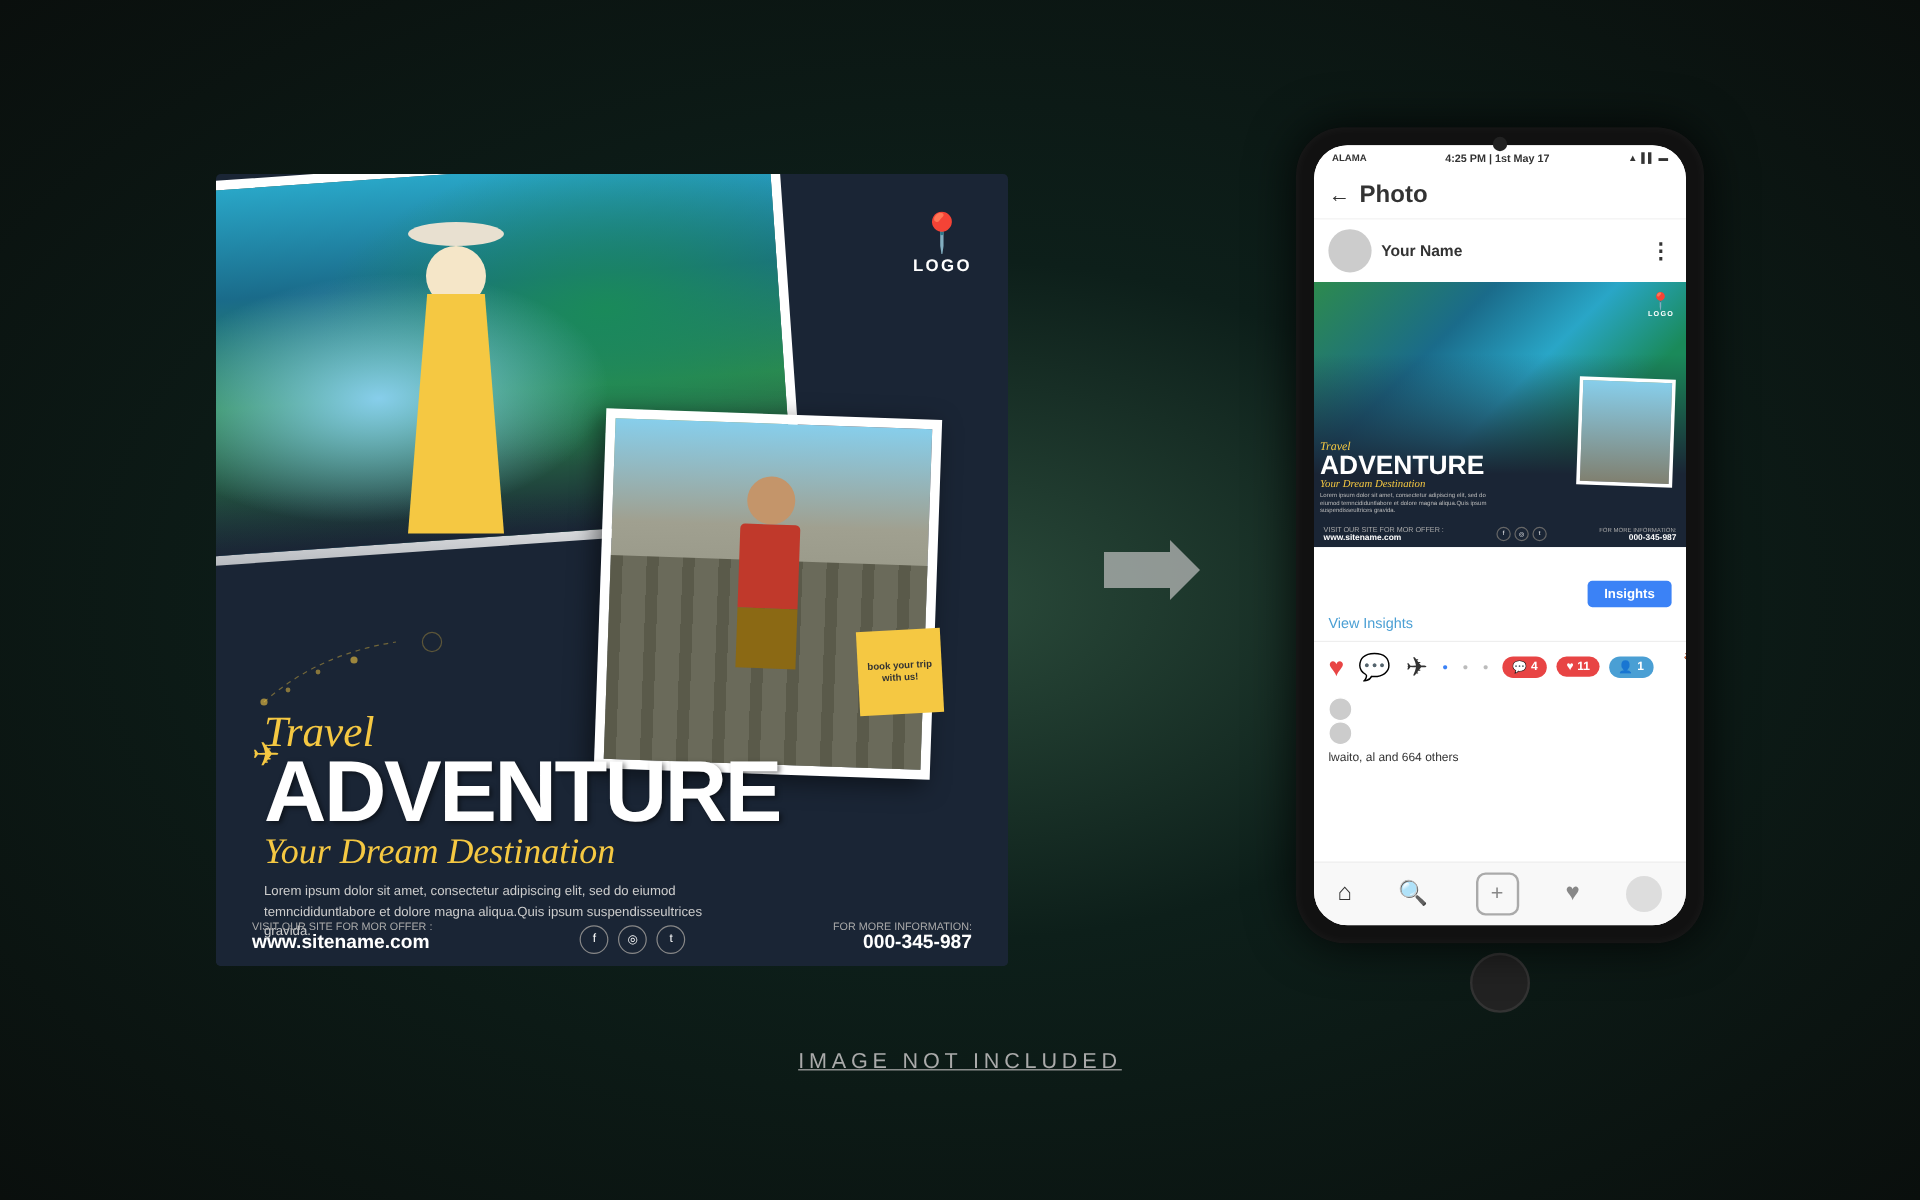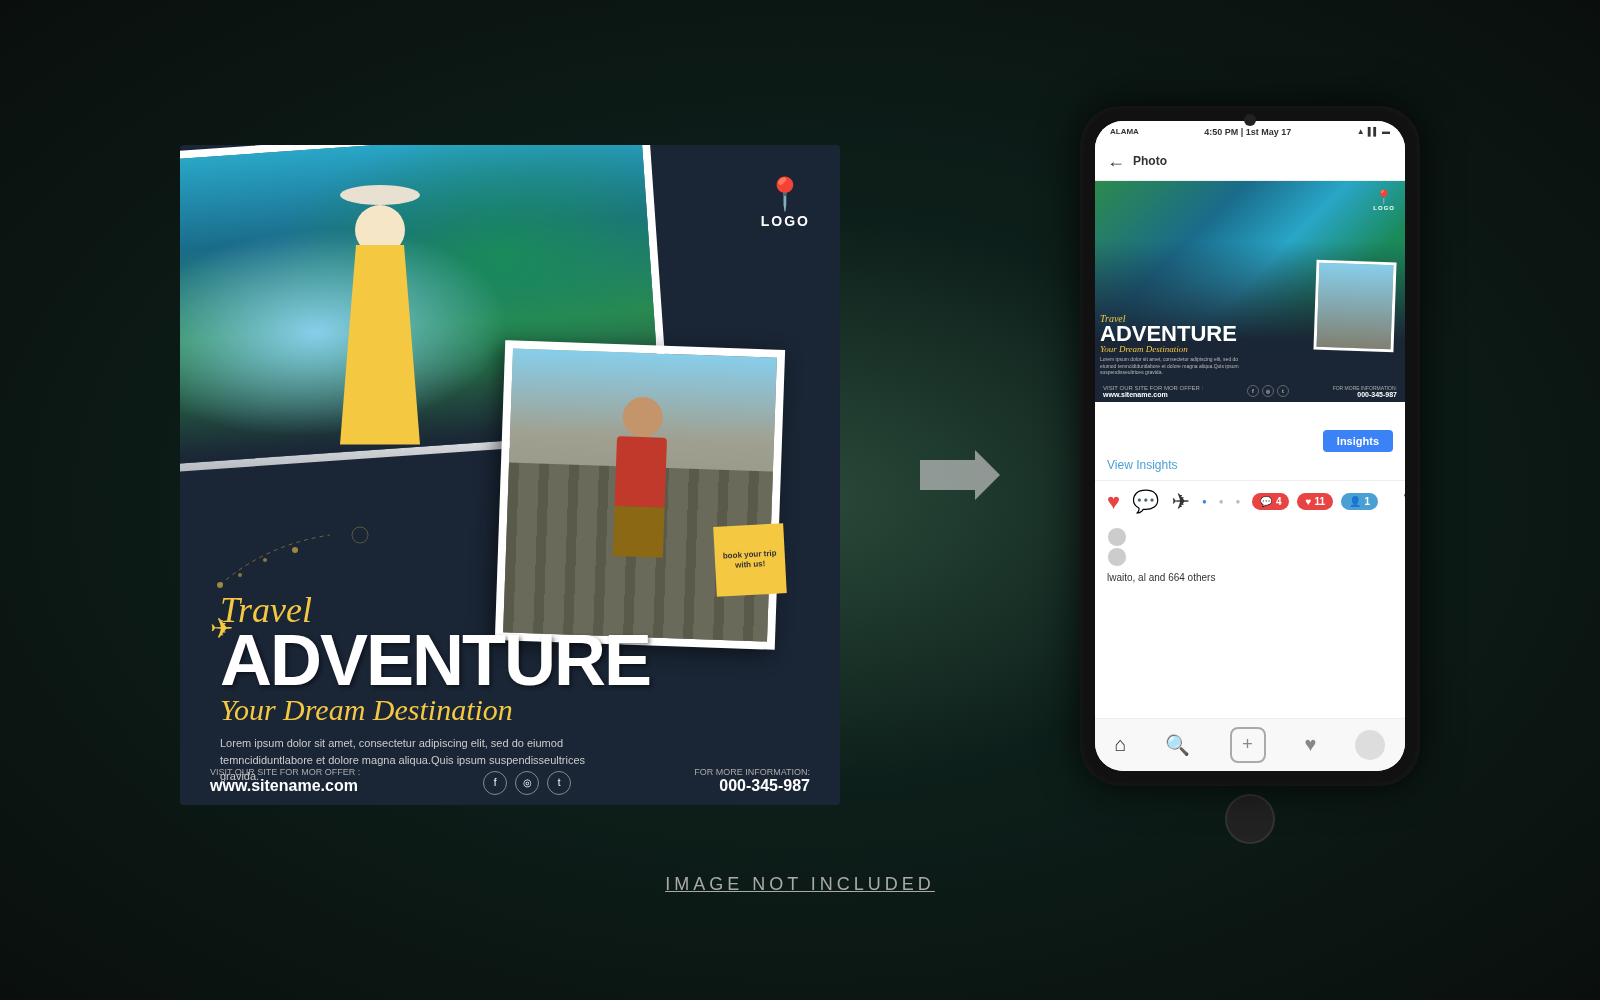--- a/index.html
+++ b/index.html
@@ -349,21 +349,21 @@
       align-items: center;
       gap: 8px;
       border-bottom: 1px solid #eee;
       flex-shrink: 0;
     }
     .ig-back {
       font-size: 18px;
       color: #333;
     }
     .ig-title {
-      font-size: 12px;
+      font-size: 20px;
       font-weight: bold;
       color: #333;
     }
 
     
     .post-user-row {
       background: white;
       padding: 8px 12px;
       display: flex;
       align-items: center;
@@ -650,33 +650,38 @@
     </svg>
   </div>
 
   <div class="phone-container">
     <div class="phone-frame">
       <div class="phone-camera"></div>
       <div class="phone-screen">
 
         <div class="status-bar">
           <span class="status-carrier">ALAMA</span>
-          <span class="status-time">4:50 PM | 1st May 17</span>
+          <span class="status-time">4:25 PM | 1st May 17</span>
           <span class="status-icons">
             <span>▲</span>
             <span>▌▌</span>
             <span>▬</span>
           </span>
         </div>
 
         <div class="ig-header">
           <span class="ig-back">←</span>
           <span class="ig-title">Photo</span>
         </div>
 
+        <div class="post-user-row">
+          <div class="user-avatar"></div>
+          <span class="user-name">Your Name</span>
+          <span class="more-dots">⋮</span>
+        </div>
 
         <div class="post-image">
           <div class="post-img-bg"></div>
           <div class="post-img-overlay"></div>
           <div class="post-img-photo2"></div>
           <div class="post-logo">
             <div class="post-logo-pin">📍</div>
             <div class="post-logo-text">LOGO</div>
           </div>
           <div class="post-text-area">

